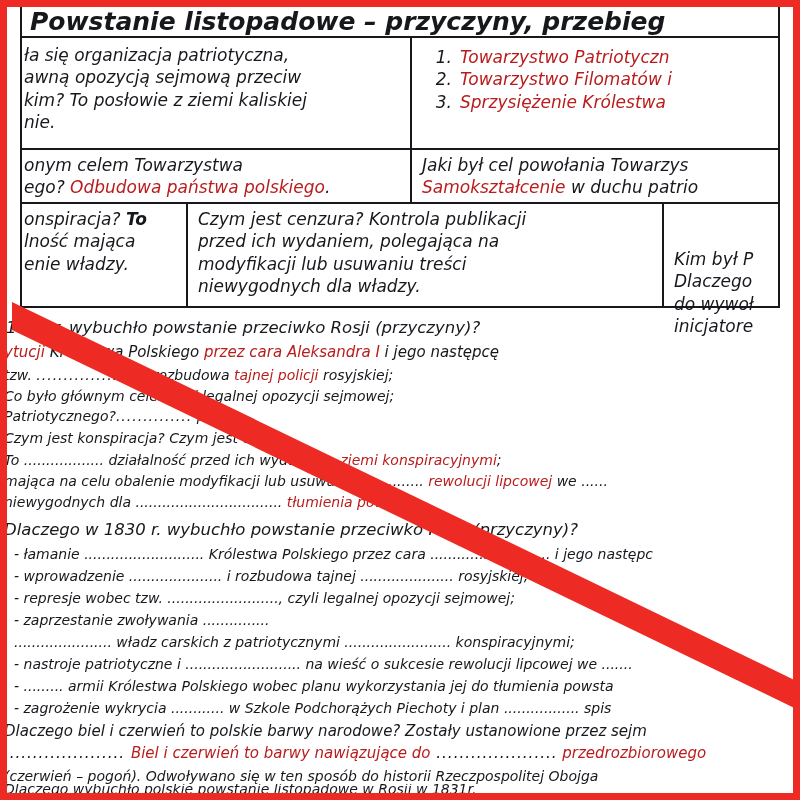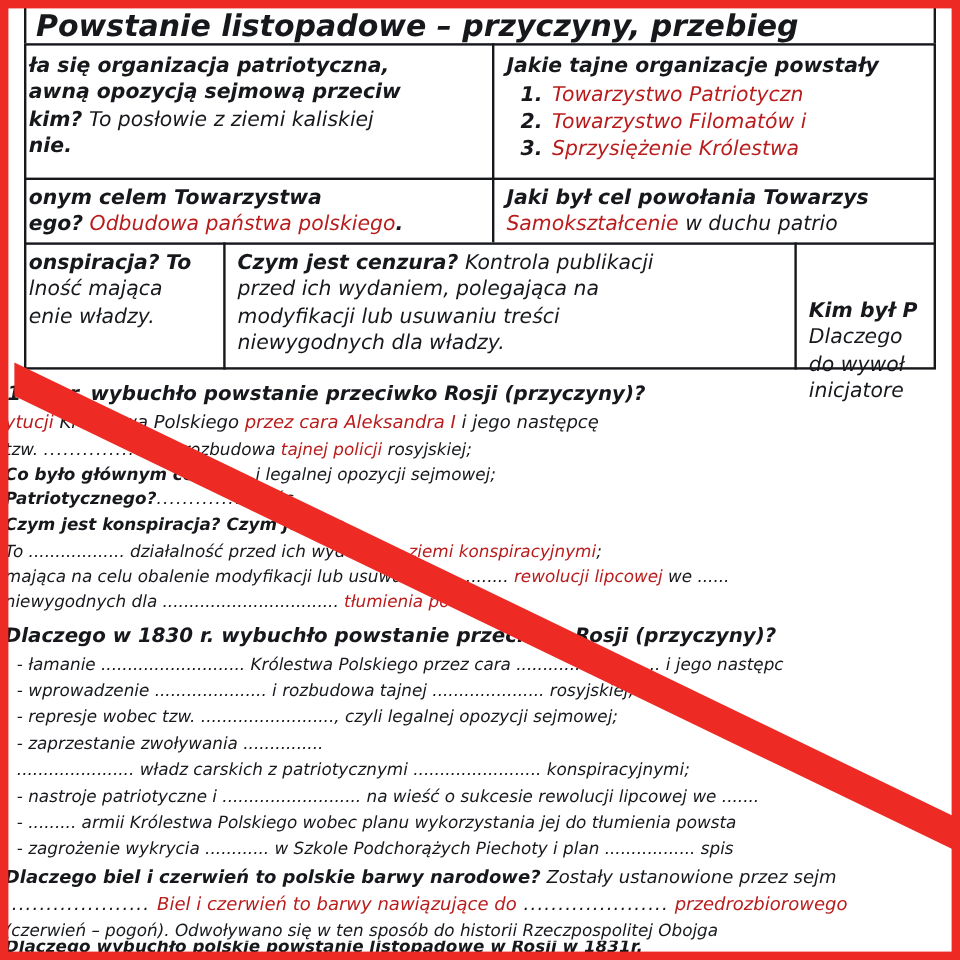--- a/index.html
+++ b/index.html
@@ -28,21 +28,21 @@
     position:absolute;inset:0;
     overflow:hidden;
   }
   
   .hand{
     font-family:"DejaVu Sans", sans-serif;
     color:#16181c;
     font-style:italic;
   }
   .blue{color:#b91c1c;font-weight:normal;}
-  .bk{color:#16181c;font-weight:bold;}
+  .bk{color:#16181c;font-weight:normal;}
   .dots{letter-spacing:1px;color:#16181c;font-weight:normal;font-style:italic;}
 
   
   .title-box{
     position:absolute;left:20px;top:4px;width:760px;height:32px;
     border:2px solid #16181c;border-bottom:none;
     box-sizing:border-box;
   }
   .title-txt{
     position:absolute;left:30px;top:7px;
@@ -88,21 +88,20 @@
       <span class="bk">ła się organizacja patriotyczna,</span><br>
       <span class="bk">awną opozycją sejmową przeciw</span><br>
       <span class="bk">kim?</span>
       <span class="hand" style="font-weight:normal">To posłowie z ziemi kaliskiej</span><br>
       <span class="bk">nie.</span>
     </div>
   </div>
 
   <div class="cell" style="left:414px;top:40px;width:366px;height:106px;">
     <div class="t hand">
-      <span class="bk">Jakie tajne organizacje powstały</span>
       <div style="margin-top:2px;">
         <div><span class="bk" style="display:inline-block;width:30px;text-align:right;margin-right:8px;">1.</span><span class="blue">Towarzystwo Patriotyczn</span></div>
         <div><span class="bk" style="display:inline-block;width:30px;text-align:right;margin-right:8px;">2.</span><span class="blue">Towarzystwo Filomatów i</span></div>
         <div><span class="bk" style="display:inline-block;width:30px;text-align:right;margin-right:8px;">3.</span><span class="blue">Sprzysiężenie Królestwa</span></div>
       </div>
     </div>
   </div>
 
   <div class="cell" style="left:16px;top:150px;width:392px;height:52px;">
     <div class="t hand">

